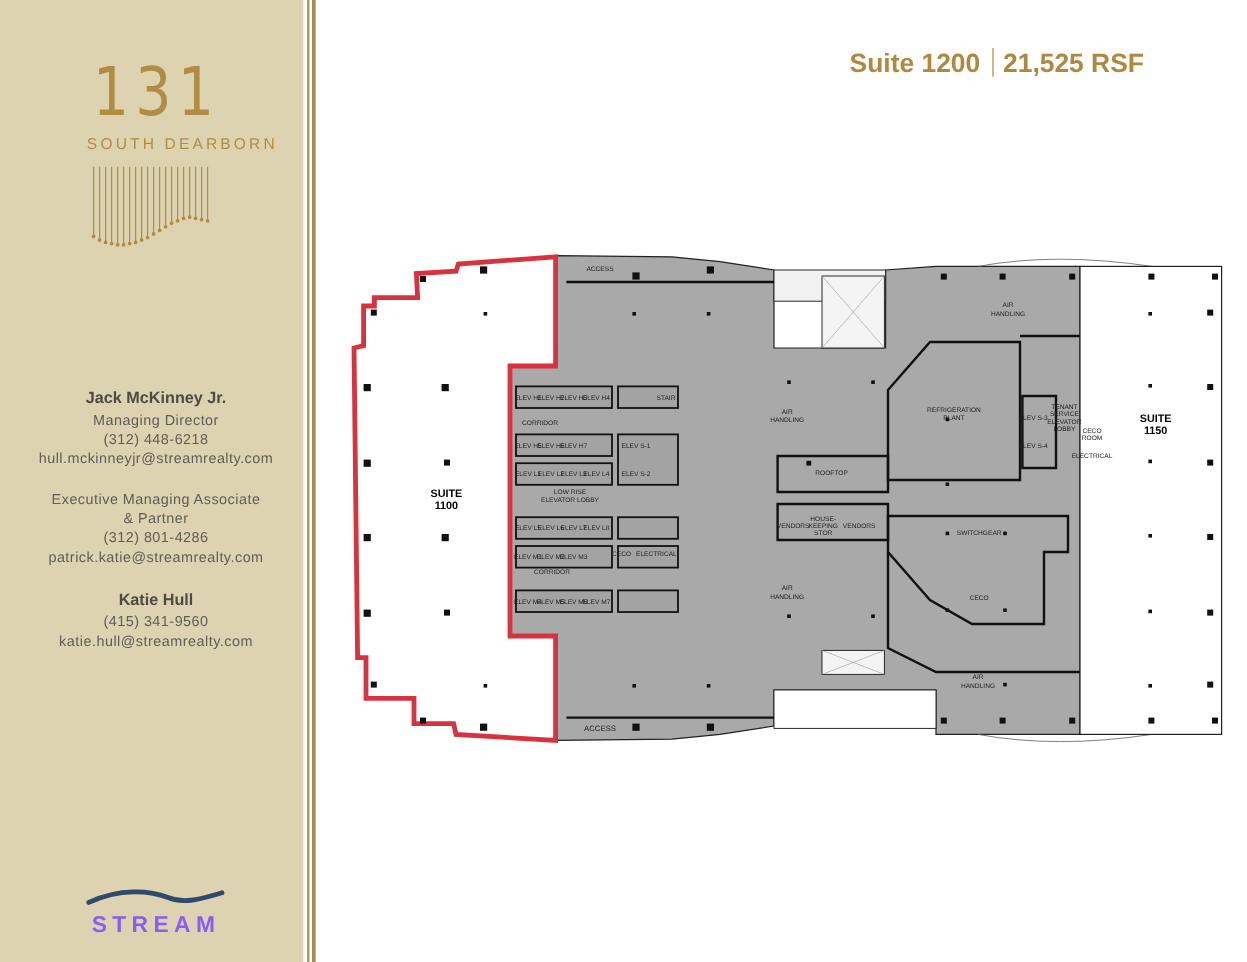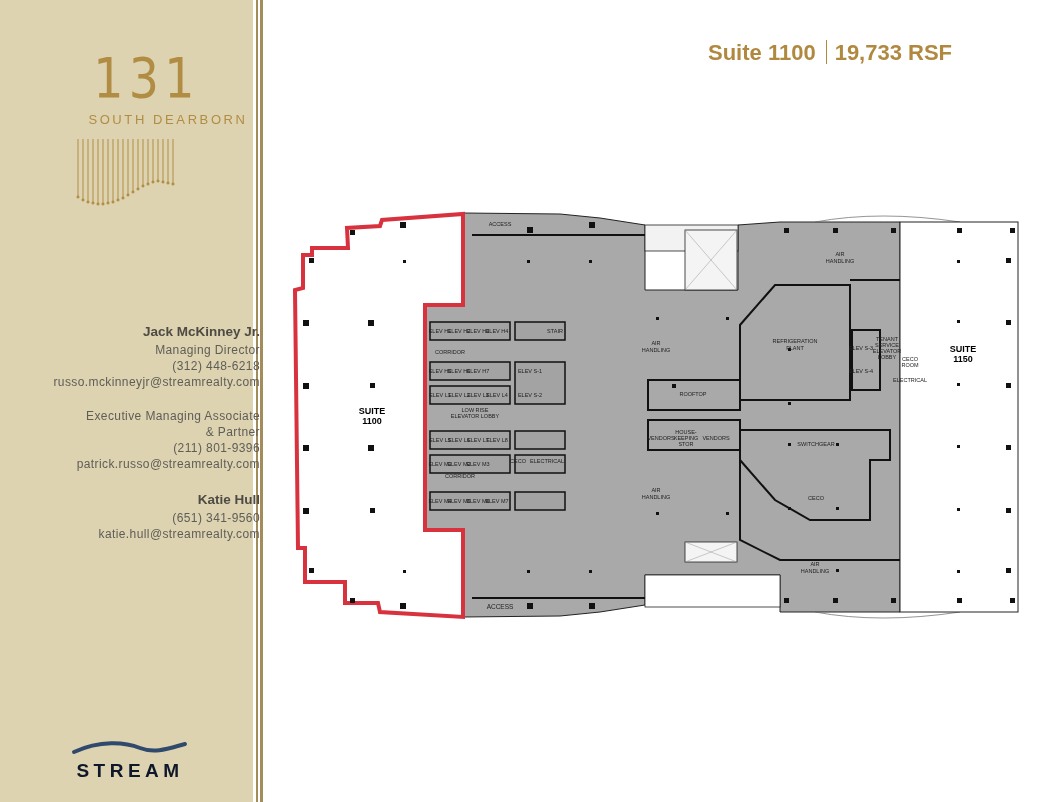--- a/index.html
+++ b/index.html
@@ -2,30 +2,30 @@
 <html><head>
 <meta charset="utf-8">
 <style>
   html, body { margin: 0; padding: 0; }
   body { width: 1039px; height: 802px; position: relative; overflow: hidden; background: #ffffff; font-family: "Liberation Sans", sans-serif; }
   .sidebar { position: absolute; left: 0; top: 0; width: 253px; height: 802px; background: #ddd3b1; }
   .rule-a { position: absolute; left: 253px; top: 0; width: 3px; height: 802px; background: #ffffff; }
   .rule-b { position: absolute; left: 256px; top: 0; width: 2px; height: 802px; background: #a38b5a; }
   .rule-c { position: absolute; left: 258px; top: 0; width: 2px; height: 802px; background: #ffffff; }
   .rule-d { position: absolute; left: 260px; top: 0; width: 3px; height: 802px; background: #a38b5a; }
-  .logo { position: absolute; left: 0; top: 48px; width: 260px; text-align: center; color: #b18d43; padding-left: 16px; }
+  .logo { position: absolute; left: 0; top: 48px; width: 260px; text-align: center; color: #b18d43; }
   .logo-num { font-family: "DejaVu Sans", sans-serif; font-weight: 200; font-size: 56px; letter-spacing: 6px; line-height: 60px; font-weight: normal; -webkit-text-stroke: 0; transform: scaleX(0.85); display: inline-block; }
   .logo-sub { font-size: 13px; letter-spacing: 2.6px; margin-top: 4px; margin-left: 44px; }
   .logo-fringe { position: absolute; left: 70px; top: 137px; }
-  .contacts { position: absolute; left: 0; top: 322px; width: 260px; text-align: right; color: #5f5d57; }
+  .contacts { position: absolute; left: 0; top: 322px; width: 260px; text-align: center; color: #5f5d57; }
   .contact { margin-bottom: 18px; }
   .c-name { font-weight: bold; font-size: 13.5px; color: #4e4a44; line-height: 20px; }
   .c-line { font-size: 12px; line-height: 16px; letter-spacing: 0.4px; }
   .stream { position: absolute; left: 70px; top: 740px; width: 120px; text-align: center; }
-  .stream-text { font-weight: bold; font-size: 19px; letter-spacing: 4.5px; color: #0f172a; margin-top: -2px; }
+  .stream-text { font-weight: bold; font-size: 19px; letter-spacing: 4.5px; color: #8b5cf6; margin-top: -2px; }
   .header { position: absolute; left: 708px; top: 40px; font-weight: bold; font-size: 22px; color: #b0893f; white-space: nowrap; }
   .header .sep { display: inline-block; width: 1px; height: 24px; background: #b0893f; vertical-align: middle; margin: 0 8px 0 10px; position: relative; top: -2px; }
   .plan { position: absolute; left: 285px; top: 205px; }
   .lbl { font-family: "Liberation Sans", sans-serif; fill: #222; font-size: 5.5px; text-anchor: middle; }
   .lbl-md { font-family: "Liberation Sans", sans-serif; fill: #222; font-size: 6.5px; text-anchor: middle; }
   .lbl-lg { font-family: "Liberation Sans", sans-serif; fill: #000; font-size: 9px; font-weight: bold; text-anchor: middle; }
 </style>
 </head>
 <body>
 
@@ -82,44 +82,44 @@
     <line x1="103" y1="2" x2="103" y2="47"></line>
       <circle cx="103" cy="47" r="1.1"></circle>
   </g>
 </svg>
 
 <div class="contacts">
   <div class="contact">
     <div class="c-name">Jack McKinney Jr.</div>
     <div class="c-line">Managing Director</div>
     <div class="c-line">(312) 448-6218</div>
-    <div class="c-line">russo.mckinneyjr@streamrealty.com</div>
+    <div class="c-line">hull.mckinneyjr@streamrealty.com</div>
   </div>
   <div class="contact">
     <div class="c-line">Executive Managing Associate</div>
     <div class="c-line">&amp; Partner</div>
-    <div class="c-line">(211) 801-9396</div>
-    <div class="c-line">patrick.russo@streamrealty.com</div>
+    <div class="c-line">(312) 801-4286</div>
+    <div class="c-line">patrick.katie@streamrealty.com</div>
   </div>
   <div class="contact">
     <div class="c-name">Katie Hull</div>
-    <div class="c-line">(651) 341-9560</div>
+    <div class="c-line">(415) 341-9560</div>
     <div class="c-line">katie.hull@streamrealty.com</div>
   </div>
 </div>
 
 <div class="stream">
   <svg width="120" height="18" viewBox="0 0 120 18">
     <path d="M4 12 C 30 0, 55 2, 70 8 C 85 14, 100 8, 115 4" stroke="#2f4a6d" stroke-width="4" fill="none" stroke-linecap="round"></path>
   </svg>
   <div class="stream-text">STREAM</div>
 </div>
 
 <div class="header">
-  <span>Suite 1100</span><span class="sep"></span><span>19,733 RSF</span>
+  <span>Suite 1200</span><span class="sep"></span><span>21,525 RSF</span>
 </div>
 
 <svg class="plan" width="740" height="420" viewBox="285 205 740 420">
 
   <path d="M463 213 L560 214 L600 218 L645 225 L645 290 L738 290 L738 225 L780 222 L900 222 L900 612 L780 612 L780 575 L738 575 L645 575 L645 605 L600 612 L560 616 L463 617 L463 530 L425 530 L425 305 L463 305 Z" fill="#a9a9a9" stroke="#222" stroke-width="1"></path>
 
   <path d="M815 222 Q 880 210 960 222" stroke="#666" stroke-width="0.7" fill="none"></path>
   <path d="M815 612 Q 880 624 960 612" stroke="#666" stroke-width="0.7" fill="none"></path>
 
   <g>

